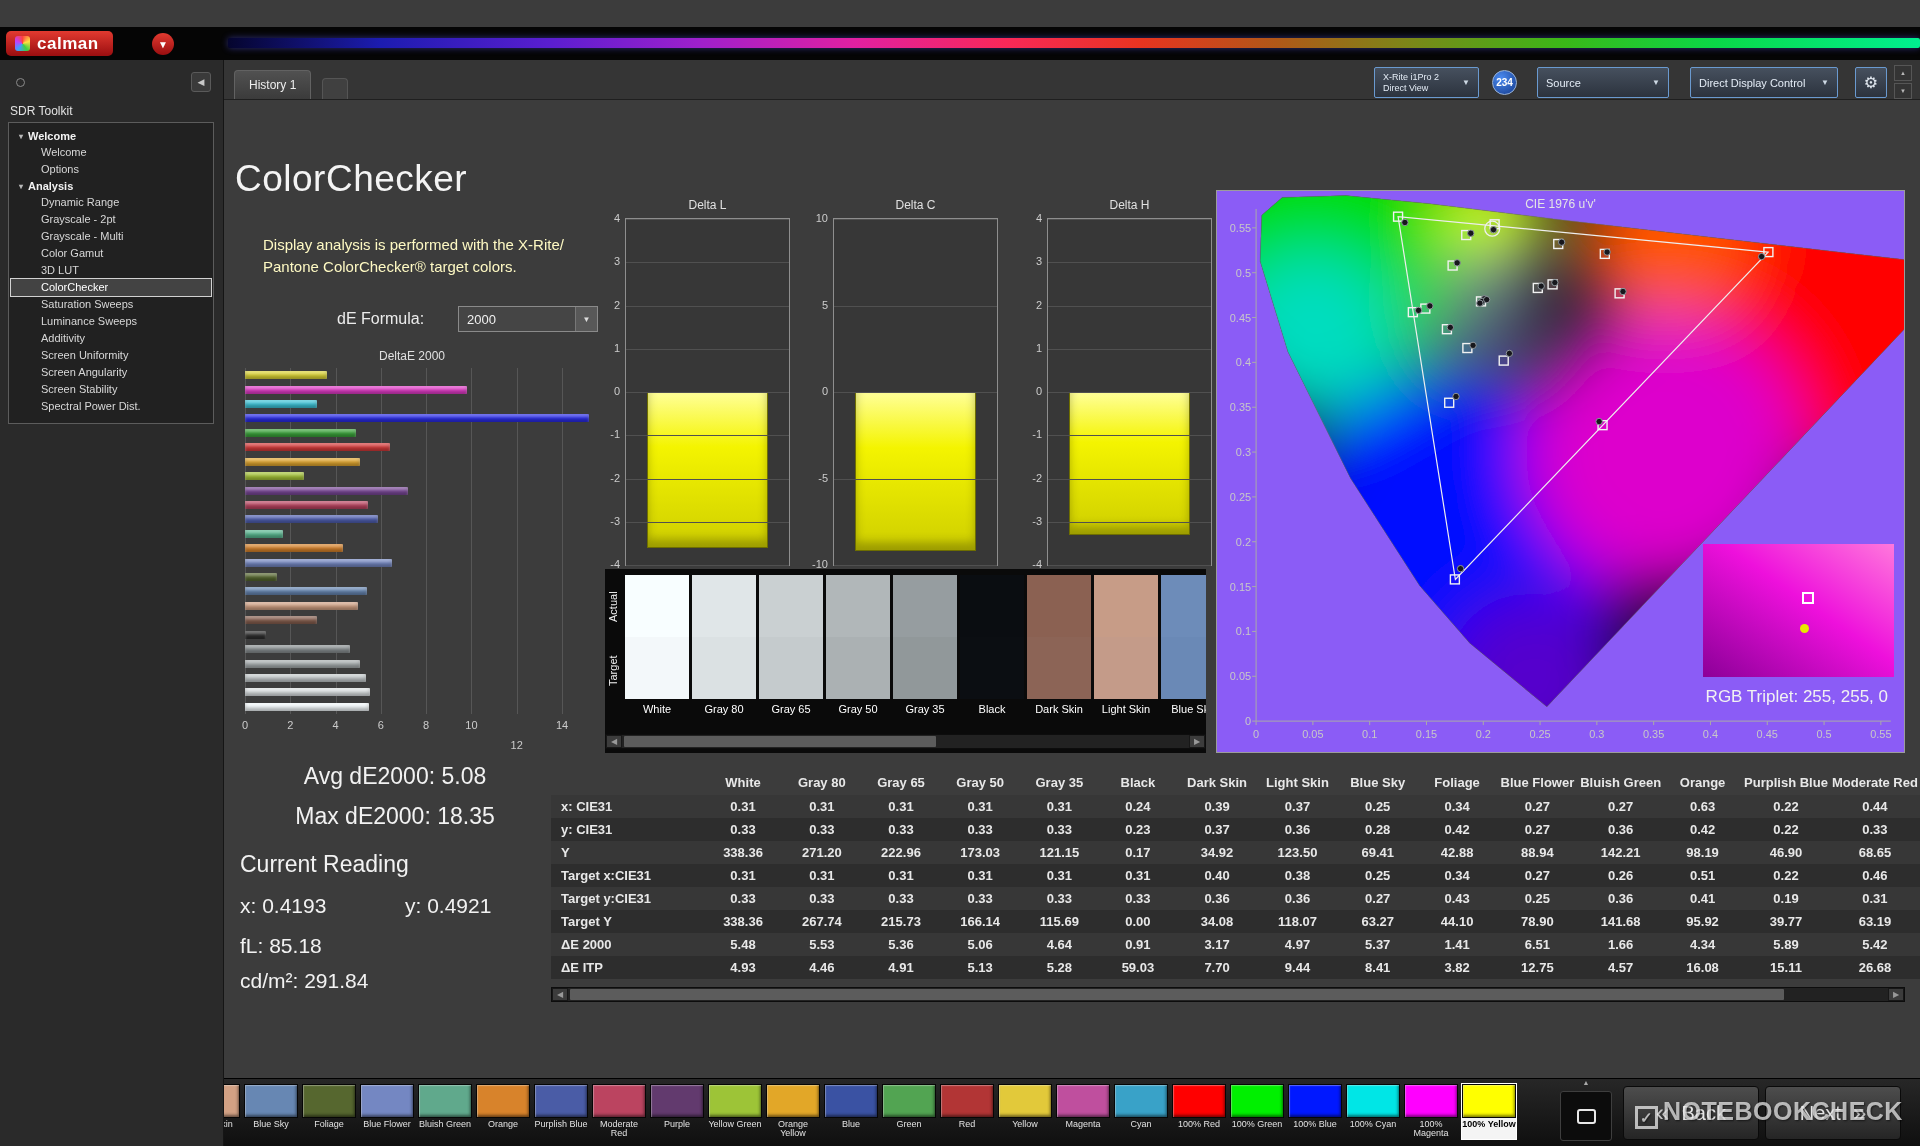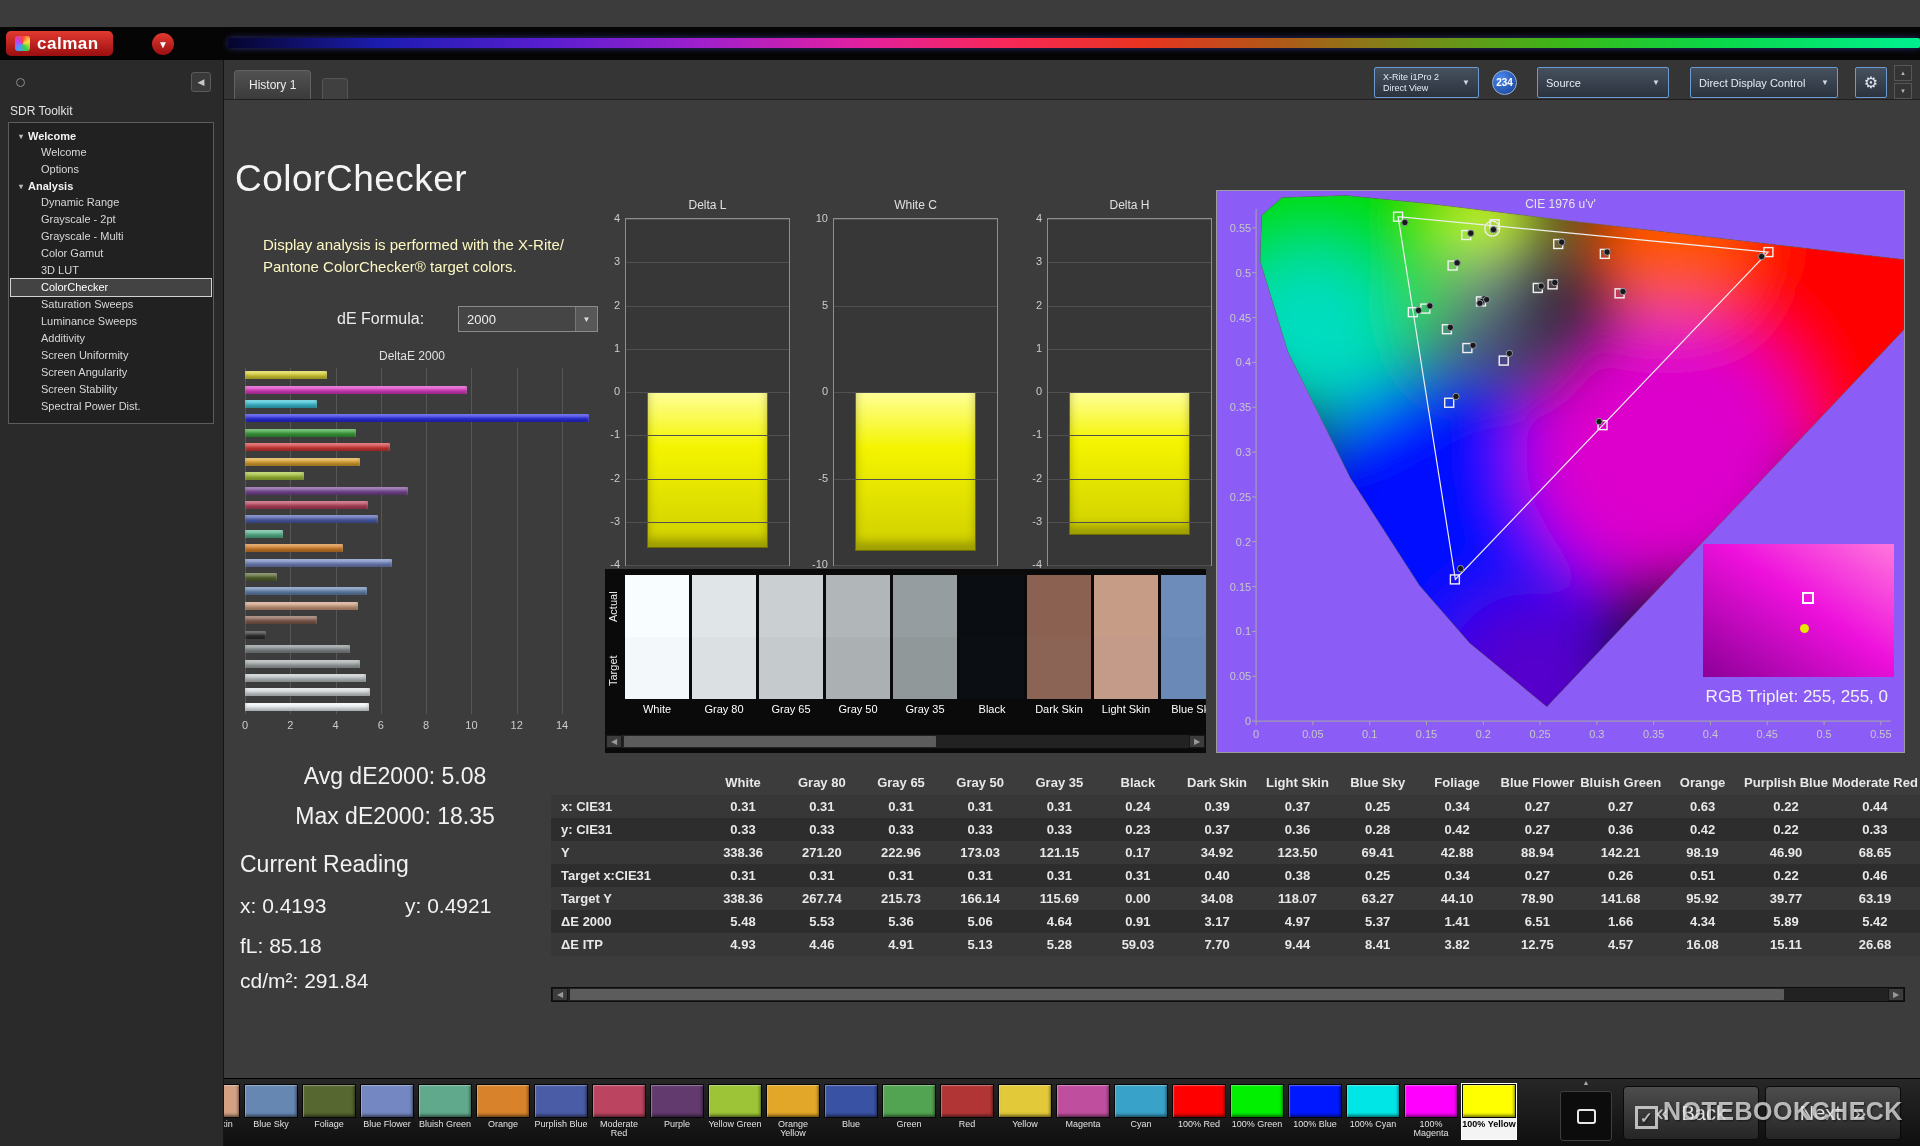--- a/index.html
+++ b/index.html
@@ -236,21 +236,21 @@
       <div class="debar" style="top: 320.375px; width: 125.215px; background-color: rgb(221, 226, 228);"></div>
       <div class="debar" style="top: 334.792px; width: 124.083px; background-color: rgb(244, 250, 252);"></div>
     </div>
   <div class="de-xaxis" id="deltae-xaxis">
       <div class="xtick" style="left: 0px;">0</div>
       <div class="xtick" style="left: 45.2857px;">2</div>
       <div class="xtick" style="left: 90.5714px;">4</div>
       <div class="xtick" style="left: 135.857px;">6</div>
       <div class="xtick" style="left: 181.143px;">8</div>
       <div class="xtick" style="left: 226.429px;">10</div>
-      <div class="xtick" style="left: 271.714px;">12</div>
+      <div class="xtick" style="left: 271.714px; margin-top: 20px;">12</div>
       <div class="xtick" style="left: 317px; text-align: right;">14</div>
     </div>
 
   <div class="dchart-title" style="left:625px">Delta L</div>
   <div class="dticks" style="left:595px">
       <div class="ytick" style="top: -6px;">4</div>
       <div class="ytick" style="top: 37.25px;">3</div>
       <div class="ytick" style="top: 80.5px;">2</div>
       <div class="ytick" style="top: 123.75px;">1</div>
       <div class="ytick" style="top: 167px;">0</div>
@@ -265,21 +265,21 @@
       <div class="hgrid" style="top: 43.25px;"></div>
       <div class="hgrid" style="top: 86.5px;"></div>
       <div class="hgrid" style="top: 129.75px;"></div>
       <div class="hgrid" style="top: 173px;"></div>
       <div class="hgrid" style="top: 216.25px;"></div>
       <div class="hgrid" style="top: 259.5px;"></div>
       <div class="hgrid" style="top: 302.75px;"></div>
       <div class="hgrid" style="top: 346px;"></div>
     </div>
 
-  <div class="dchart-title" style="left:833px">White C</div>
+  <div class="dchart-title" style="left:833px">Delta C</div>
   <div class="dticks" style="left:803px">
       <div class="ytick" style="top: -6px;">10</div>
       <div class="ytick" style="top: 80.5px;">5</div>
       <div class="ytick" style="top: 167px;">0</div>
       <div class="ytick" style="top: 253.5px;">-5</div>
       <div class="ytick" style="top: 340px;">-10</div>
     </div>
   <div class="dplot" style="left:833px">
     <div class="dbar" style="top: 173px; height: 159.16px;"></div>
   <div class="hgrid" style="top: 0px;"></div>
@@ -621,20 +621,38 @@
             <td>0.38</td>
             <td>0.25</td>
             <td>0.34</td>
             <td>0.27</td>
             <td>0.26</td>
             <td>0.51</td>
             <td>0.22</td>
             <td>0.46</td>
           </tr>
           <tr>
+            <th>Target y:CIE31</th>
+            <td>0.33</td>
+            <td>0.33</td>
+            <td>0.33</td>
+            <td>0.33</td>
+            <td>0.33</td>
+            <td>0.33</td>
+            <td>0.36</td>
+            <td>0.36</td>
+            <td>0.27</td>
+            <td>0.43</td>
+            <td>0.25</td>
+            <td>0.36</td>
+            <td>0.41</td>
+            <td>0.19</td>
+            <td>0.31</td>
+          </tr>
+          <tr>
             <th>Target Y</th>
             <td>338.36</td>
             <td>267.74</td>
             <td>215.73</td>
             <td>166.14</td>
             <td>115.69</td>
             <td>0.00</td>
             <td>34.08</td>
             <td>118.07</td>
             <td>63.27</td>

